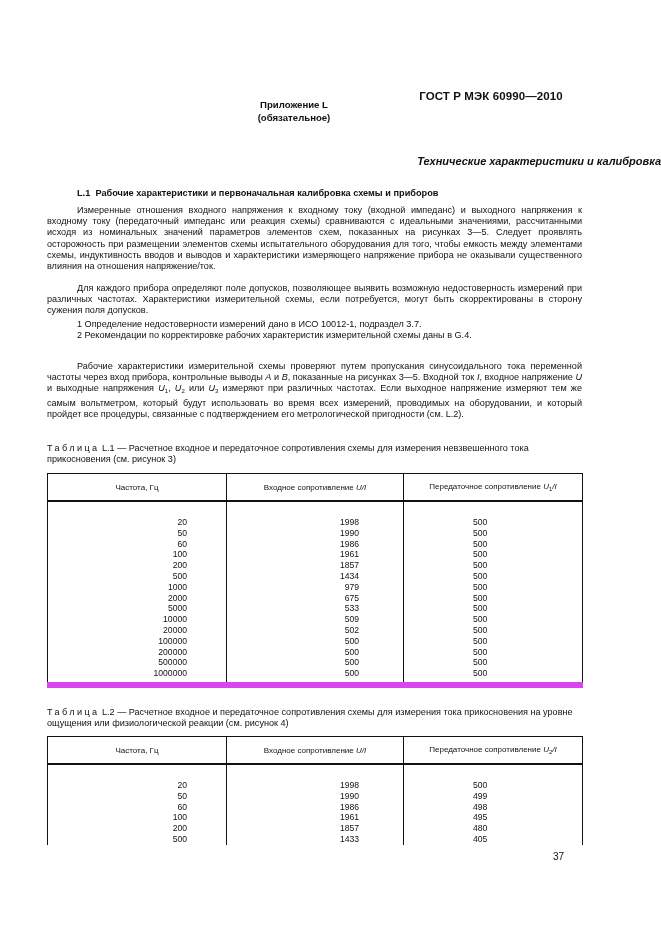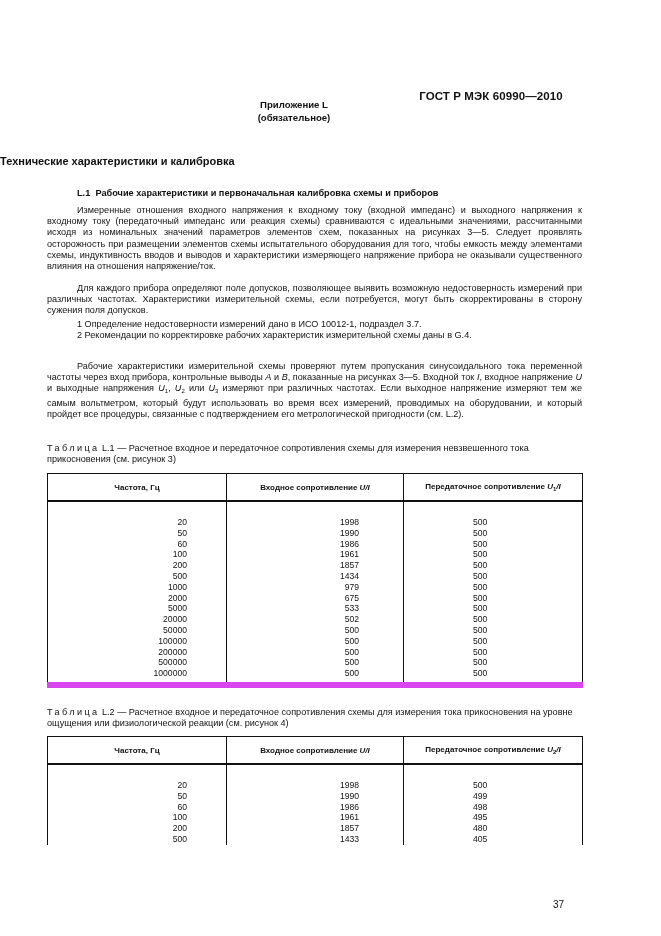--- a/index.html
+++ b/index.html
@@ -2,45 +2,45 @@
 <html><head>
 <meta charset="utf-8">
 <style>
   html, body { margin: 0; padding: 0; background: #ffffff; }
   body { width: 661px; height: 936px; position: relative; overflow: hidden;
          font-family: "Liberation Sans", "DejaVu Sans", sans-serif; color: #111; }
   .abs { position: absolute; }
   .header-std { left: 400px; top: 63px; width: 182px; text-align: center;
                 font-weight: bold; font-size: 11.5px; letter-spacing: 0.1px; margin-top: 27px; }
   .annex { left: 0; width: 588px; text-align: center; font-weight: bold; font-size: 9.6px; }
-  .section-title { left: 0; top: 155px; width: 661px; text-align: left; font-weight: bold; font-size: 11px; }
+  .section-title { left: 0; top: 155px; width: 661px; text-align: right; font-weight: bold; font-size: 11px; font-style: italic; }
   .subsec { left: 77px; top: 188px; font-weight: bold; font-size: 9.2px; }
   .para { left: 47px; width: 535px; font-size: 9.1px; line-height: 11.2px; text-align: justify; }
   .para p { margin: 0; text-indent: 30px; text-align: justify; }
   .notes { left: 77px; font-size: 9.1px; line-height: 11.2px; }
   .notes .head { letter-spacing: 2.6px; }
   .caption { left: 47px; width: 540px; font-size: 9.1px; line-height: 11.2px; }
   .caption .word { letter-spacing: 2.4px; }
   table.dt { position: absolute; left: 47px; width: 535px; border-collapse: collapse;
              font-size: 8.6px; table-layout: fixed; }
-  table.dt th { font-weight: bold; height: 26px; border: 1px solid #111;
+  table.dt th { font-weight: normal; height: 26px; border: 1px solid #111;
                 border-bottom: 2px solid #111; text-align: center; padding: 0; font-size: 8px; }
   table.dt td { border-left: 1px solid #111; border-right: 1px solid #111;
                 text-align: center; padding: 0; height: 10.8px; line-height: 10.8px; }
   table.dt tr.first td { padding-top: 15px; }
   table.dt tr.last td { border-bottom: 6px solid #d946ef; padding-bottom: 3px; }
   .col1 { width: 179px; }
   .col2 { width: 177px; }
   .col3 { width: 179px; }
   .c1val { display: inline-block; width: 60px; text-align: right; margin-left: 40px; }
   .c2val { display: inline-block; width: 60px; text-align: right; margin-left: 28px; }
   .c3val { display: inline-block; width: 40px; text-align: left; margin-left: 0; }
   i.u { font-style: italic; }
   sub { font-size: 6px; vertical-align: -2px; }
-  .page-num { left: 553px; top: 851px; font-size: 10px; margin-top: 48px; }
+  .page-num { left: 553px; top: 851px; font-size: 10px; }
 </style>
 </head>
 <body>
 
 <div class="abs header-std">ГОСТ Р МЭК 60990—2010</div>
 
 <div class="abs annex" style="top:99px;">Приложение L</div>
 <div class="abs annex" style="top:112px;">(обязательное)</div>
 
 <div class="abs section-title">Технические характеристики и калибровка</div>
@@ -124,27 +124,27 @@
         <td><span class="c1val">2000</span></td>
         <td><span class="c2val">675</span></td>
         <td><span class="c3val">500</span></td>
       </tr>
       <tr>
         <td><span class="c1val">5000</span></td>
         <td><span class="c2val">533</span></td>
         <td><span class="c3val">500</span></td>
       </tr>
       <tr>
+        <td><span class="c1val">10000</span></td>
+        <td><span class="c2val">509</span></td>
+        <td><span class="c3val">500</span></td>
+      </tr>
+      <tr>
         <td><span class="c1val">20000</span></td>
         <td><span class="c2val">502</span></td>
-        <td><span class="c3val">500</span></td>
-      </tr>
-      <tr>
-        <td><span class="c1val">50000</span></td>
-        <td><span class="c2val">500</span></td>
         <td><span class="c3val">500</span></td>
       </tr>
       <tr>
         <td><span class="c1val">100000</span></td>
         <td><span class="c2val">500</span></td>
         <td><span class="c3val">500</span></td>
       </tr>
       <tr>
         <td><span class="c1val">200000</span></td>
         <td><span class="c2val">500</span></td>

